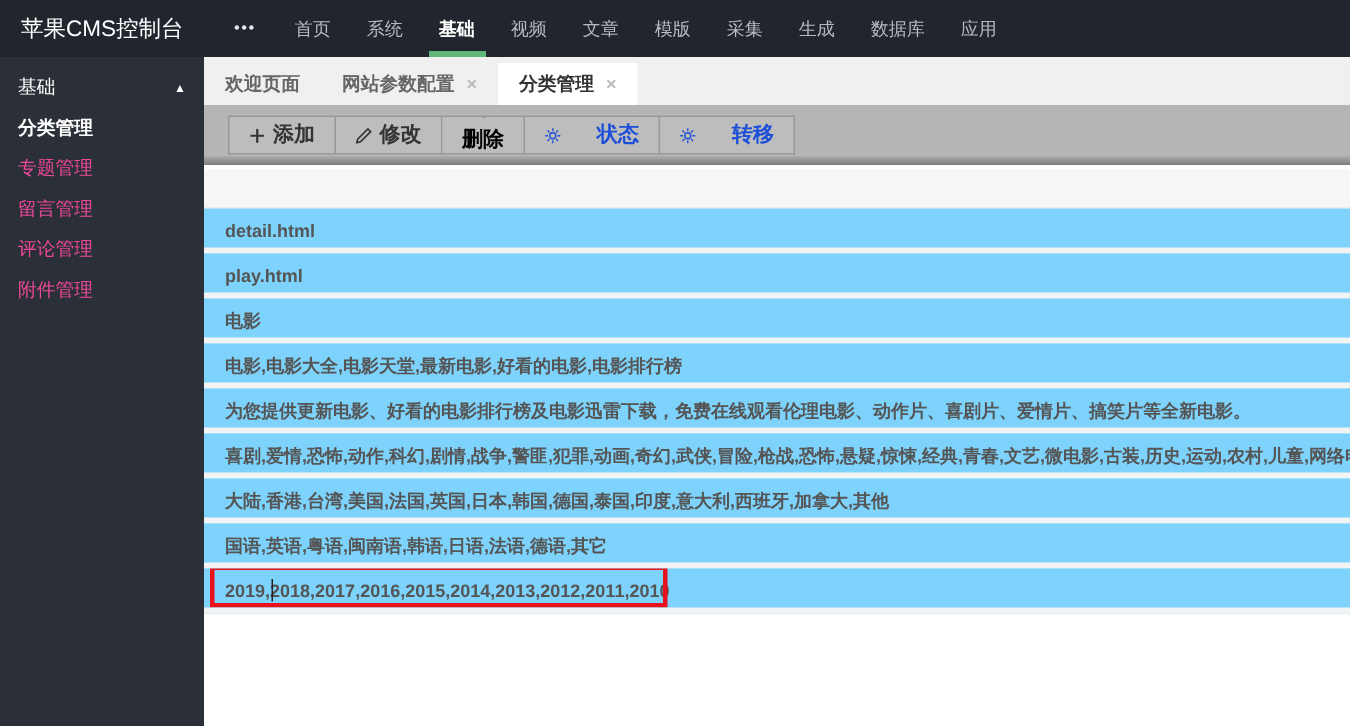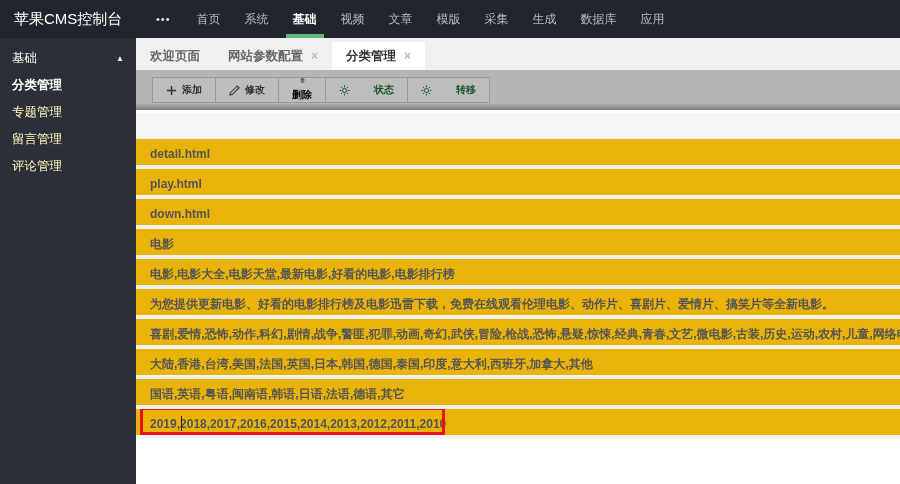--- a/index.html
+++ b/index.html
@@ -18,50 +18,50 @@
 
   
   .layout { display:flex; height:446px; }
 
   
   .sidebar { width:136px; flex:none; background:#2b2f37; }
   .sidebar-header { margin-top:8px; height:24px; padding:0 12px; display:flex;
     align-items:center; justify-content:space-between; color:#fff; font-size:12.5px; cursor:pointer; }
   .collapse-icon { font-size:8px; color:#fff; }
   .sidebar-items { margin-top:2px; }
-  .sidebar-item { height:27px; line-height:27px; padding:0 12px; color:#fef9c3;
+  .sidebar-item { height:27px; line-height:27px; padding:0 12px; color:#ec4899;
     font-size:12.5px; cursor:pointer; white-space:nowrap; }
   .sidebar-item.active { color:#fff; font-weight:bold; }
 
   
   .main { flex:1; display:flex; flex-direction:column; background:#fff; min-width:0;font-weight:bold; }
 
   
   .tabbar { height:32px; background:#f0f0f0; display:flex; align-items:stretch; }
   .tab { display:flex; align-items:center; padding:0 14px; margin-top:4px;
     font-size:12.5px; color:#666; cursor:pointer; white-space:nowrap; }
   .tab.active { background:#fff; color:#333; }
   .tab-close { color:#bbb; font-size:12px; margin-left:8px; cursor:pointer; }
 
   
   .toolbar { height:40px; background:#b5b5b5; position:relative; flex:none; }
   .toolbar::after { content:""; position:absolute; left:0; right:0; bottom:0; height:6px;
     background:linear-gradient(#adadad,#7d7d7d); }
   .btn-group { position:absolute; top:7px; left:16px; display:flex; }
   .btn { height:26px; display:flex; align-items:center; gap:5px; padding:0 13px;
     background:#bdbdbd; border:1px solid #989898; border-left:none;
-    font-size:10px; color:#333; cursor:pointer; white-space:nowrap; }
+    font-size:14px; color:#333; cursor:pointer; white-space:nowrap; }
   .btn:first-child { border-left:1px solid #989898; }
   .btn.dim { color:#000000;flex-direction:column; }
-  .btn.dimmer { color:#14532d;gap:24px; }
+  .btn.dimmer { color:#1d4ed8;gap:24px; }
   .btn svg { display:block; }
 
   
   .ghost-row { margin-top:3px; height:26px; background:#f6f6f6; border-bottom:1px solid #ececec; }
-  .row { height:30px; line-height:30px; background:#eab308; border-bottom:4px solid #f3f3f3;
+  .row { height:30px; line-height:30px; background:#7dd3fc; border-bottom:4px solid #f3f3f3;
     padding-left:14px; font-size:12px; color:#555; white-space:nowrap; overflow:hidden; cursor:pointer; }
   .row.year-row { position:relative; }
   .highlight-box { position:absolute; left:4px; top:-2px; width:305px; height:28px;
     border:3px solid var(--highlight,#e8121a); pointer-events:none; }
   .text-cursor { position:absolute; left:45px; top:7px; width:1px; height:15px; background:#222; }
 </style>
 </head>
 <body>
 
 <div class="topbar">
@@ -84,20 +84,21 @@
   <div class="sidebar">
     <div class="sidebar-header">
       <span>基础</span>
       <span class="collapse-icon">▲</span>
     </div>
     <div class="sidebar-items">
       <div class="sidebar-item active">分类管理</div>
       <div class="sidebar-item">专题管理</div>
       <div class="sidebar-item">留言管理</div>
       <div class="sidebar-item">评论管理</div>
+      <div class="sidebar-item">附件管理</div>
     </div>
   </div>
 
   <div class="main">
 
     <div class="tabbar">
       <div class="tab">
         <span>欢迎页面</span>
       </div>
       <div class="tab">
@@ -144,21 +145,20 @@
             </svg>
           <span>转移</span>
         </div>
       </div>
     </div>
 
     <div>
       <div class="ghost-row"></div>
       <div class="row">detail.html</div>
       <div class="row">play.html</div>
-      <div class="row">down.html</div>
       <div class="row">电影</div>
       <div class="row">电影,电影大全,电影天堂,最新电影,好看的电影,电影排行榜</div>
       <div class="row">为您提供更新电影、好看的电影排行榜及电影迅雷下载，免费在线观看伦理电影、动作片、喜剧片、爱情片、搞笑片等全新电影。</div>
       <div class="row">喜剧,爱情,恐怖,动作,科幻,剧情,战争,警匪,犯罪,动画,奇幻,武侠,冒险,枪战,恐怖,悬疑,惊悚,经典,青春,文艺,微电影,古装,历史,运动,农村,儿童,网络电影</div>
       <div class="row">大陆,香港,台湾,美国,法国,英国,日本,韩国,德国,泰国,印度,意大利,西班牙,加拿大,其他</div>
       <div class="row">国语,英语,粤语,闽南语,韩语,日语,法语,德语,其它</div>
       <div class="row year-row">
         <span>2019,2018,2017,2016,2015,2014,2013,2012,2011,2010</span>
         <span class="text-cursor"></span>
         <span class="highlight-box"></span>

